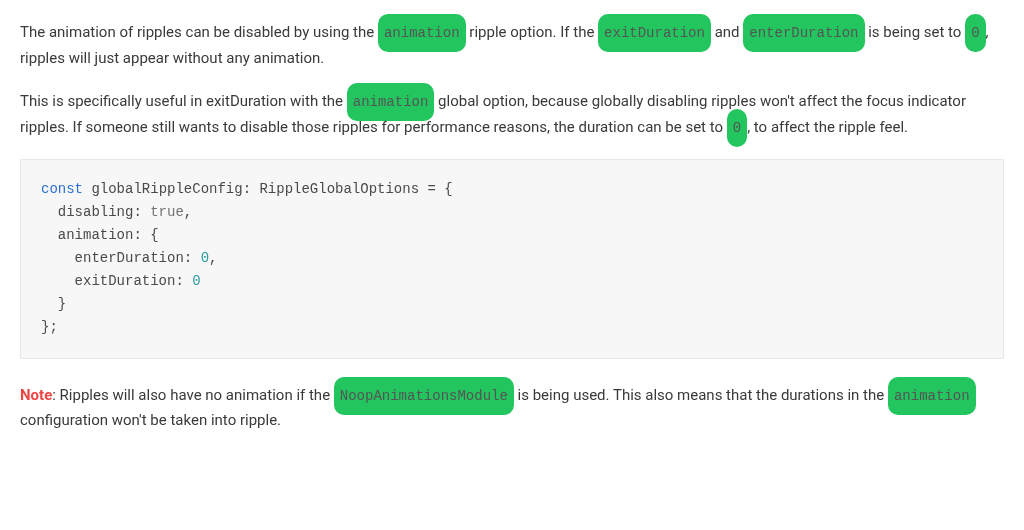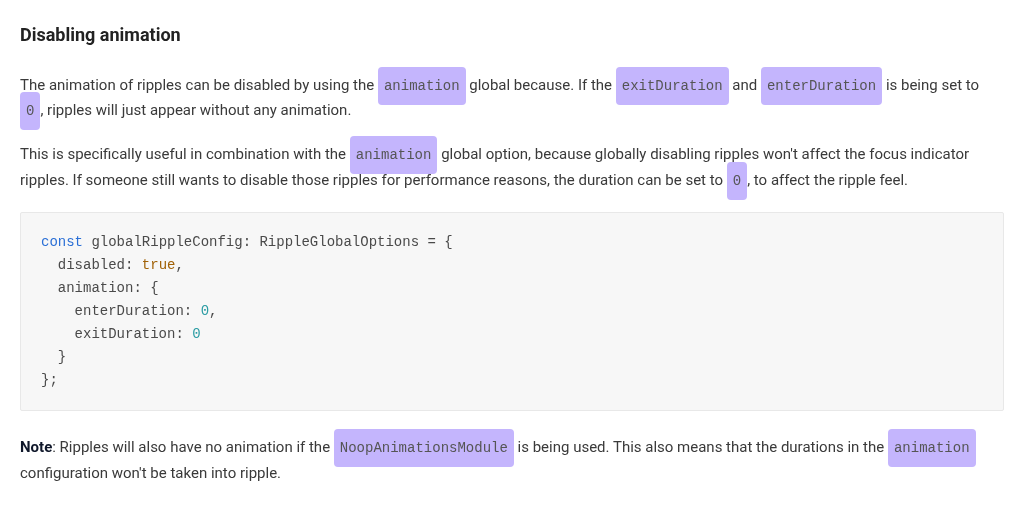--- a/index.html
+++ b/index.html
@@ -22,62 +22,61 @@
       font-size: 18px;
       font-weight: 700;
       color: #222;
       margin-bottom: 22px;
     }
     p {
       margin-bottom: 18px;
       color: #3a3a3a;
     }
     code.inline {
-      background: #c4b5fd;
+      background: #22c55e;
       padding: 11px 6px;
-      border-radius: 4px;
+      border-radius: 10px;
       font-family: "SFMono-Regular", Consolas, "Liberation Mono", Menlo, monospace;
       font-size: 14px;
       color: #555;
     }
     pre.code-block {
       background: #f7f7f7;
       border: 1px solid #e8e8e8;
       padding: 18px 20px;
       border-radius: 2px;
       font-family: "SFMono-Regular", Consolas, "Liberation Mono", Menlo, monospace;
       font-size: 14px;
       line-height: 1.65;
       color: #4a4a4a;
       margin-bottom: 24px;
       white-space: pre;
       overflow-x: auto;
     }
     .kw { color: #2a6fd6; }
     .num { color: #2a9ca3; }
-    .bool { color: #a16207; }
-    strong { font-weight: 700; color: #0f172a; }
+    .bool { color: #737373; }
+    strong { font-weight: 700; color: #ef4444; }
   </style>
 </head>
 <body>
 
 <div class="container">
 
-  <h2>Disabling animation</h2>
 
   <p>
-    <span>The animation of ripples can be disabled by using the </span><code class="inline">animation</code><span> global because. If the </span><code class="inline">exitDuration</code><span> and </span><code class="inline">enterDuration</code><span> is being set to </span><code class="inline">0</code><span>, ripples will just appear without any animation.</span>
+    <span>The animation of ripples can be disabled by using the </span><code class="inline">animation</code><span> ripple option. If the </span><code class="inline">exitDuration</code><span> and </span><code class="inline">enterDuration</code><span> is being set to </span><code class="inline">0</code><span>, ripples will just appear without any animation.</span>
   </p>
 
   <p>
-    <span>This is specifically useful in combination with the </span><code class="inline">animation</code><span> global option, because globally disabling ripples won't affect the focus indicator ripples. If someone still wants to disable those ripples for performance reasons, the duration can be set to </span><code class="inline">0</code><span>, to affect the ripple feel.</span>
+    <span>This is specifically useful in exitDuration with the </span><code class="inline">animation</code><span> global option, because globally disabling ripples won't affect the focus indicator ripples. If someone still wants to disable those ripples for performance reasons, the duration can be set to </span><code class="inline">0</code><span>, to affect the ripple feel.</span>
   </p>
 
   <pre class="code-block"><span class="kw">const</span><span> globalRippleConfig: RippleGlobalOptions = {</span>
-<span>  disabled: </span><span class="bool">true</span><span>,</span>
+<span>  disabling: </span><span class="bool">true</span><span>,</span>
 <span>  animation: {</span>
 <span>    enterDuration: </span><span class="num">0</span><span>,</span>
 <span>    exitDuration: </span><span class="num">0</span>
 <span>  }</span>
 <span>};</span></pre>
 
   <p>
     <strong>Note</strong><span>: Ripples will also have no animation if the </span><code class="inline">NoopAnimationsModule</code><span> is being used. This also means that the durations in the </span><code class="inline">animation</code><span> configuration won't be taken into ripple.</span>
   </p>
 

